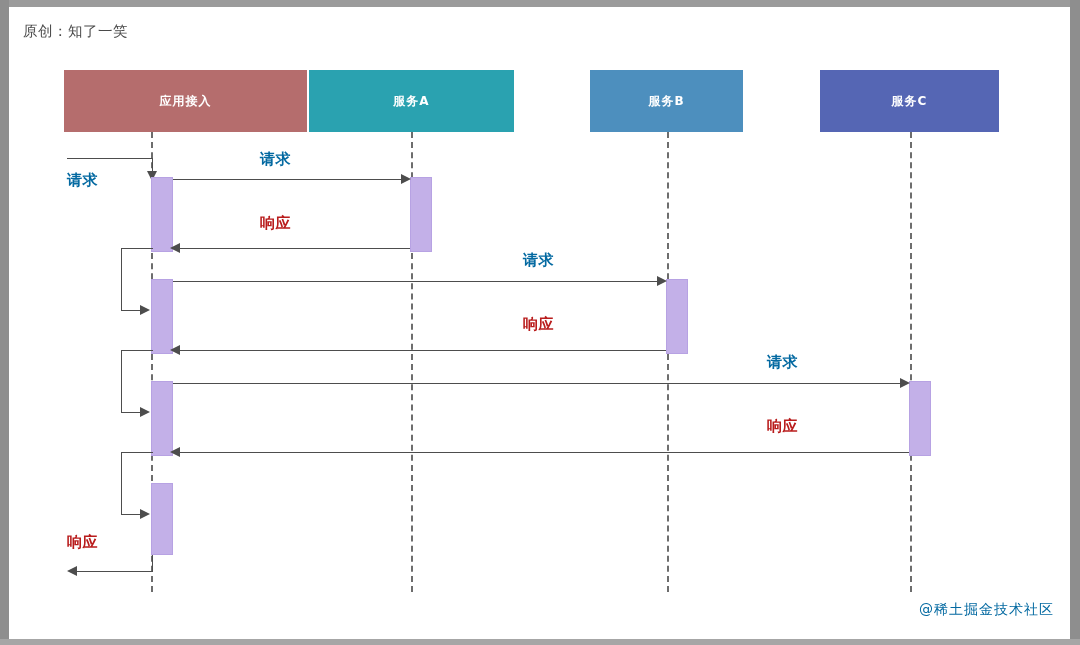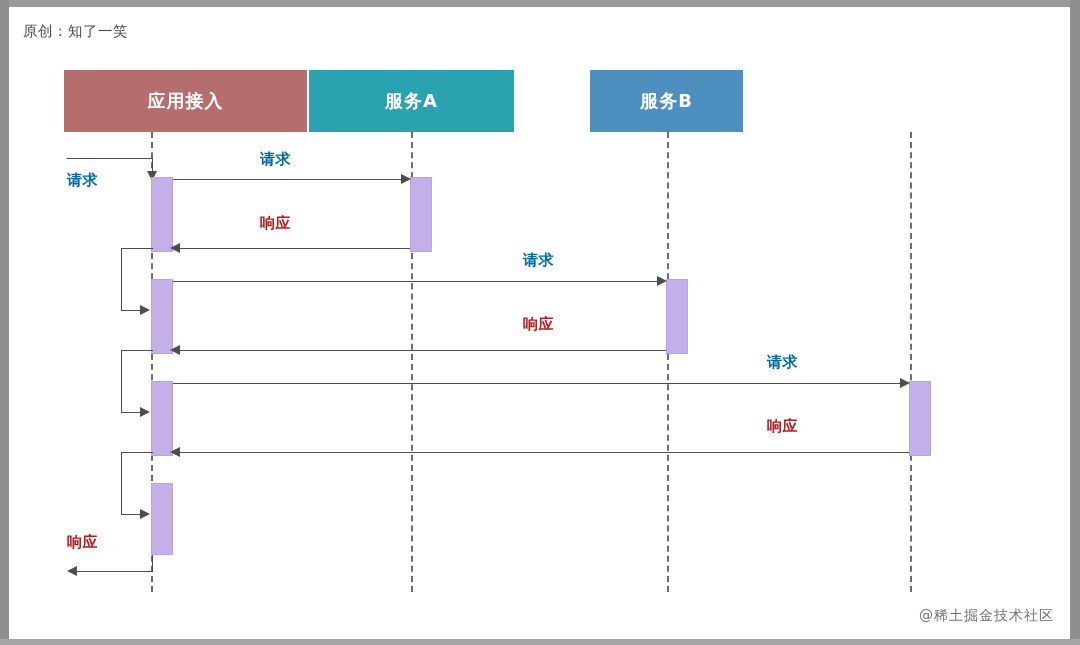--- a/index.html
+++ b/index.html
@@ -36,37 +36,37 @@
     top: 15px;
     font-size: 14.5px;
     color: #4a4a4a;
     letter-spacing: 0.5px;
     white-space: nowrap;
   }
 
   .watermark {
     position: absolute;
     right: 16px;
-    bottom: 14px;
+    bottom: 20px;
     font-size: 14px;
-    color: #737373;
+    color: #0369a1;
     letter-spacing: 1px;
     white-space: nowrap;
   }
 
   
   .actor-box {
     position: absolute;
     top: 63px;
     height: 62px;
     display: flex;
     align-items: center;
     justify-content: center;
     color: #ffffff;
-    font-size: 18px;
+    font-size: 12px;
     font-weight: bold;
     letter-spacing: 1px;
     box-sizing: border-box;
   }
 
   
   .lifeline {
     position: absolute;
     width: 0;
     border-left: 2.5px dashed #6d6d6d;
@@ -138,20 +138,23 @@
     <div class="watermark">@稀土掘金技术社区</div>
 
     <div class="actor-box" style="left:55px; width:243px; background:#b56d6d;">
       <span>应用接入</span>
     </div>
     <div class="actor-box" style="left:581px; width:153px; background:#4d8fbe;">
       <span>服务B</span>
     </div>
     <div class="actor-box" style="left:300px; width:205px; background:#2aa2b0;">
       <span>服务A</span>
+    </div>
+    <div class="actor-box" style="left:811px; width:179px; background:#5566b4;">
+      <span>服务C</span>
     </div>
 
     <div class="lifeline" style="left:142px; top:125px; height:460px;"></div>
     <div class="lifeline" style="left:402px; top:125px; height:460px;"></div>
     <div class="lifeline" style="left:658px; top:125px; height:460px;"></div>
     <div class="lifeline" style="left:901px; top:125px; height:460px;"></div>
 
     <div class="msg-line" style="left:58px; top:151px; width:86px;"></div>
     <div class="vline" style="left:143px; top:151px; height:16px;"></div>
     <div class="arrow-down" style="left:138px; top:164px;"></div>

